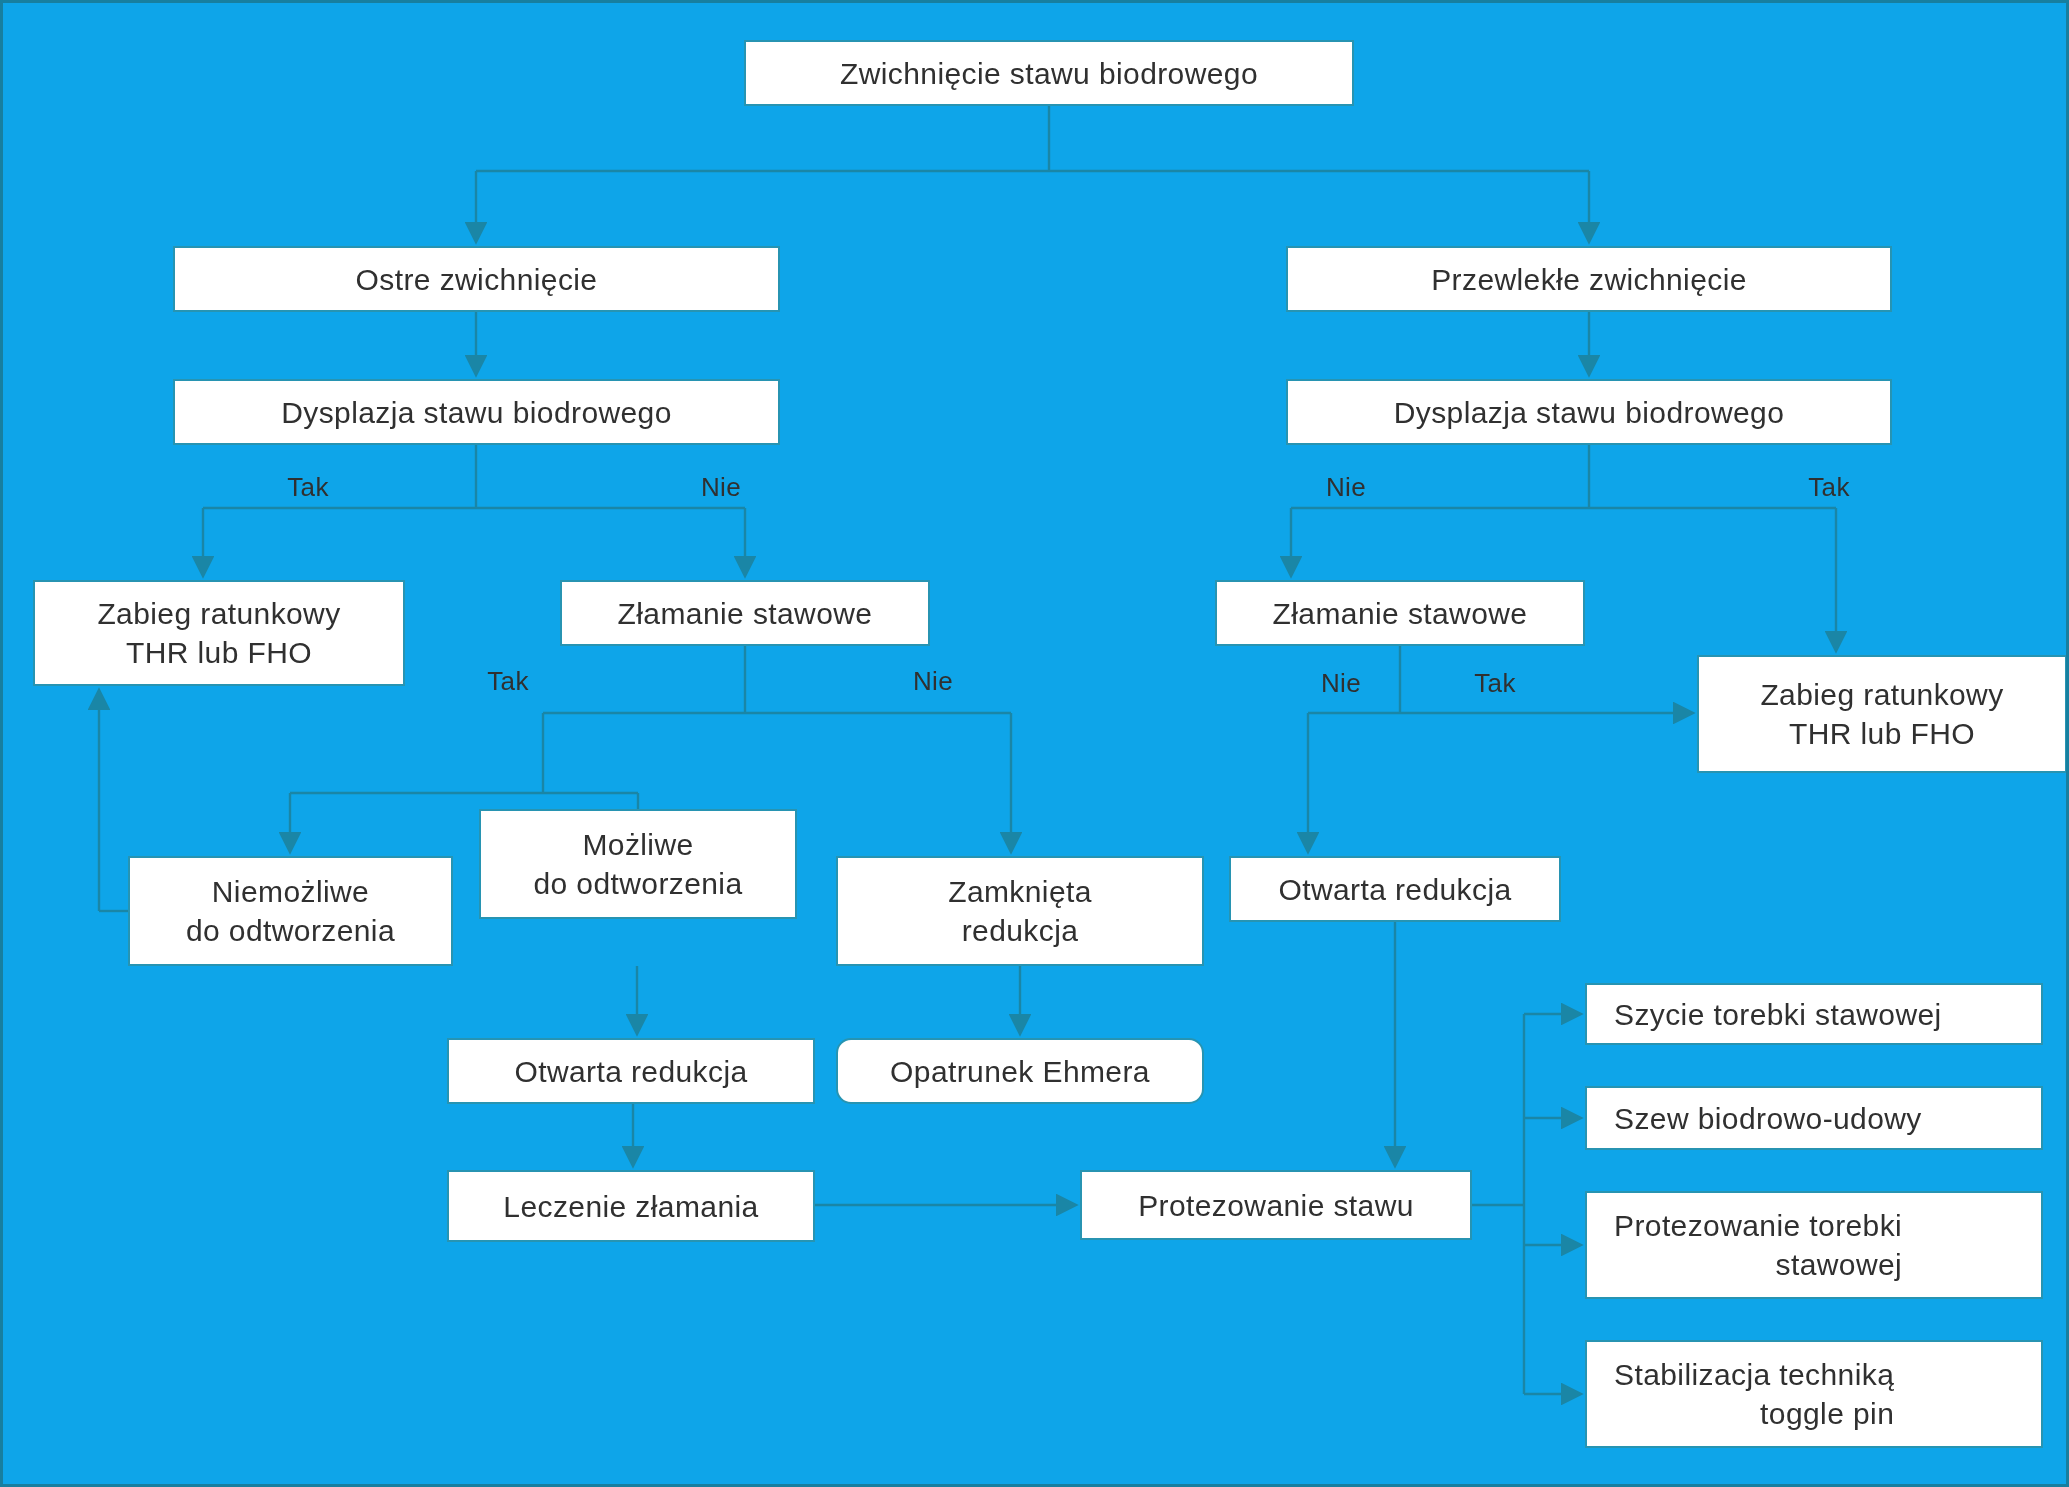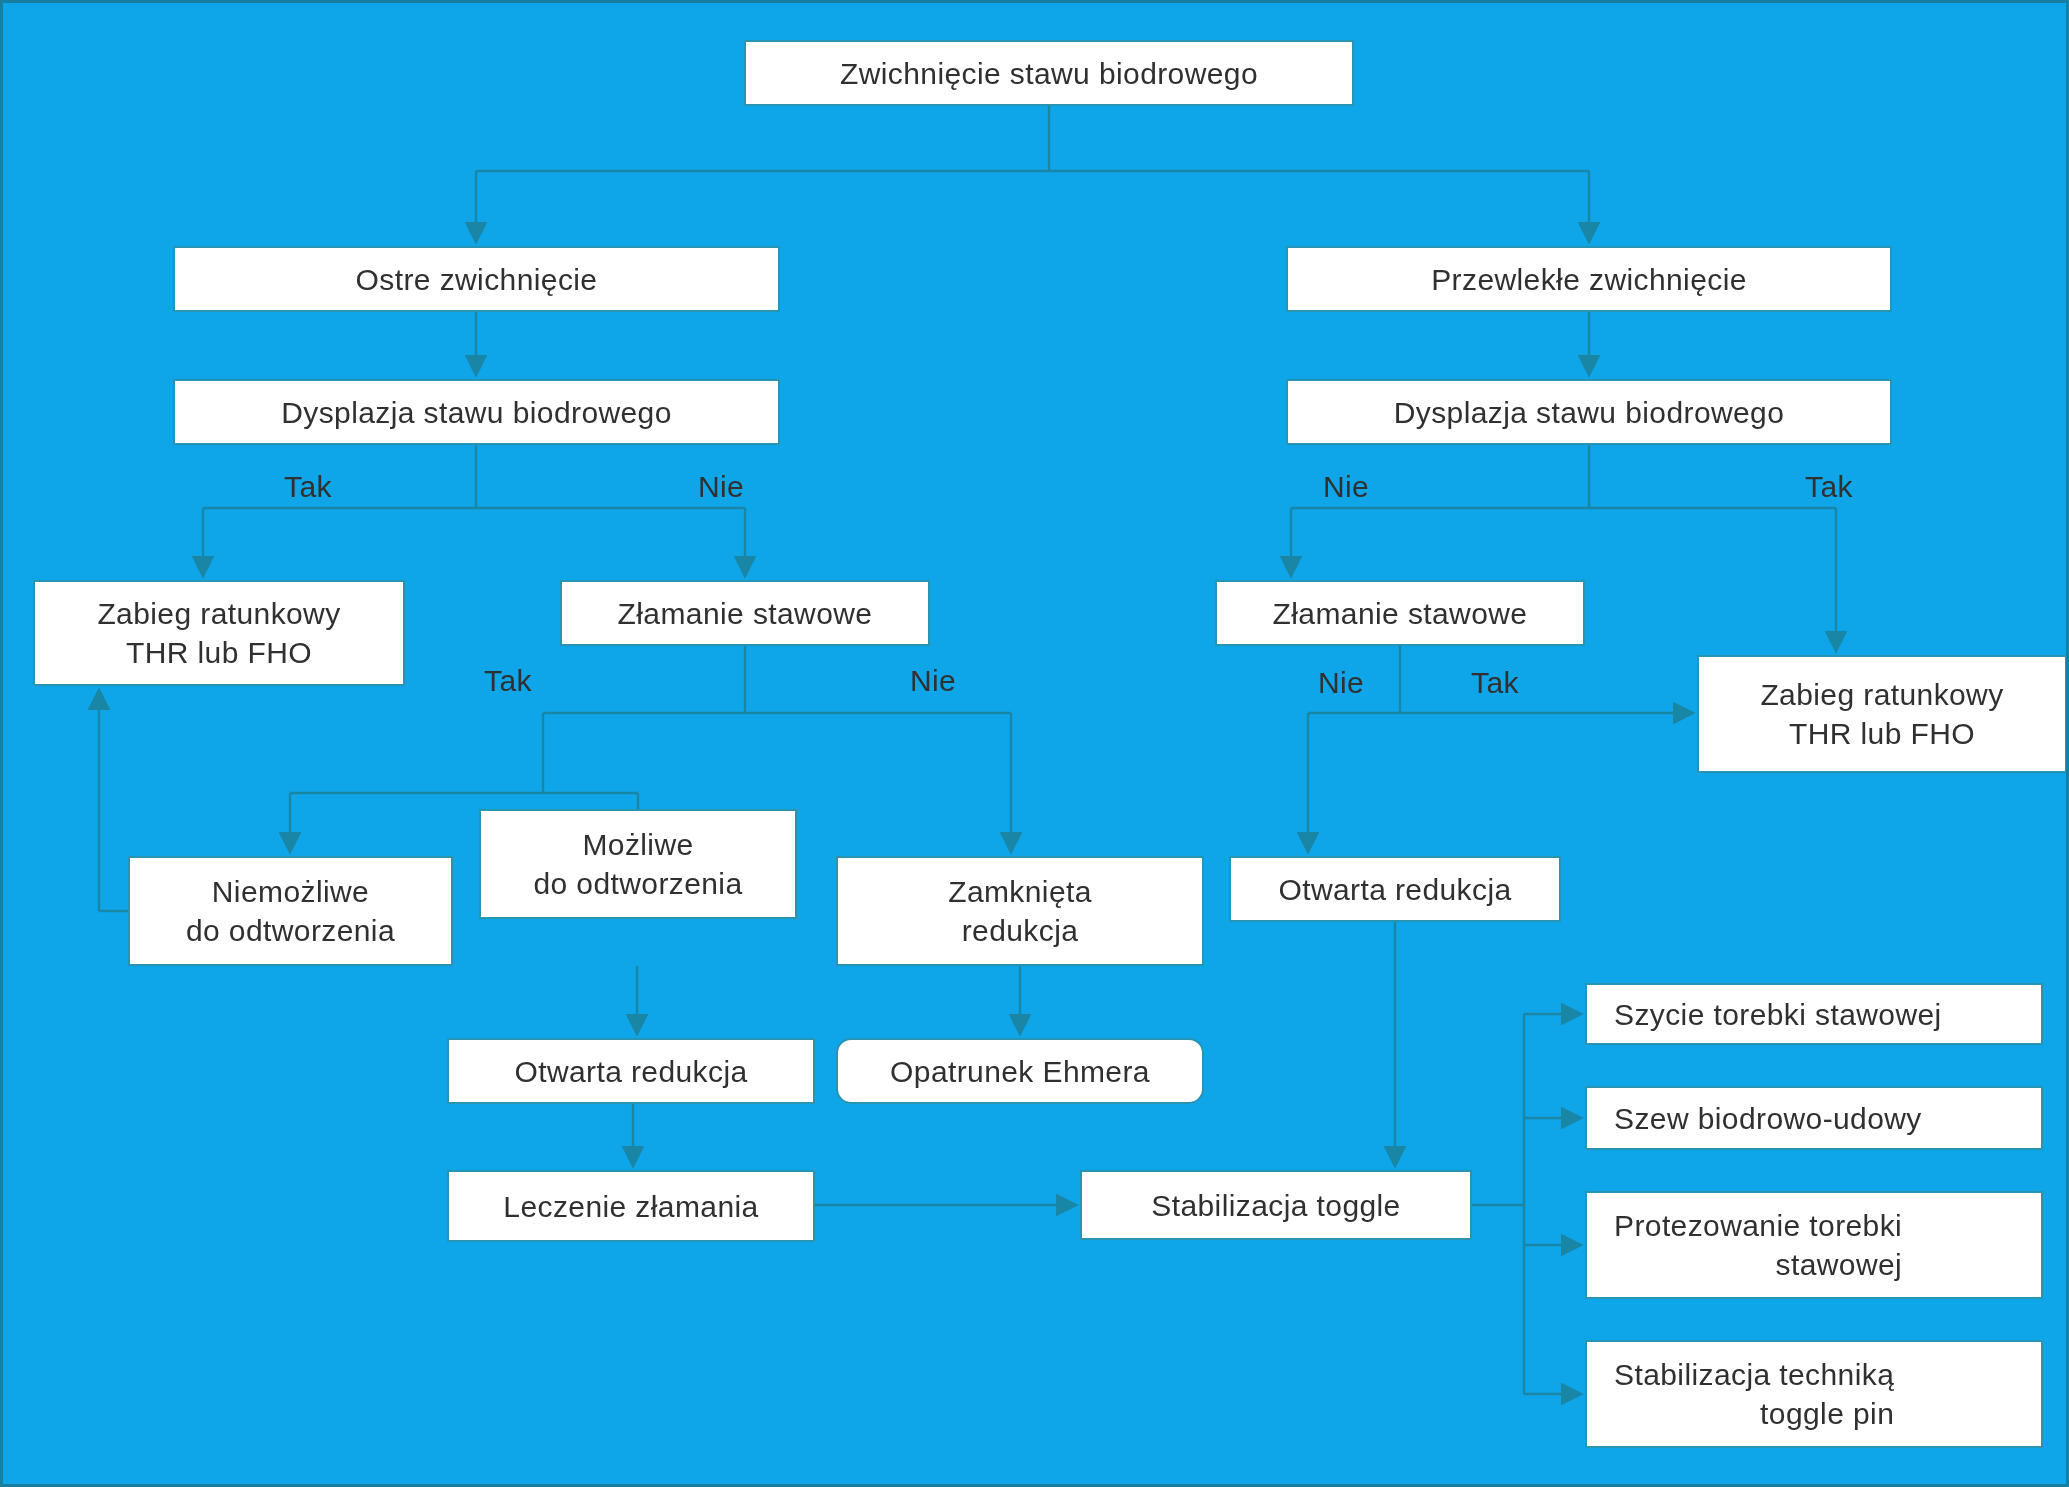--- a/index.html
+++ b/index.html
@@ -30,21 +30,21 @@
   }
   .node.left-align{
     justify-content:flex-start;
     text-align:right;
     padding-left:27px;
     padding-right:10px;
   }
   .edge-label{
     position:absolute;
     transform:translate(-50%,-50%);
-    font-size:30px;
+    font-size:26px;
     letter-spacing:0.4px;
     color:#303030;
     background:transparent;
     white-space:nowrap;
   }
 </style>
 </head>
 <body>
 
 <div class="stage">
@@ -129,21 +129,21 @@
 redukcja</div>
 
   <div class="node" style="left:1226px;top:853px;width:332px;height:66px;">Otwarta redukcja</div>
 
   <div class="node" style="left:444px;top:1035px;width:368px;height:66px;">Otwarta redukcja</div>
 
   <div class="node" style="left:833px;top:1035px;width:368px;height:66px;border-radius:15px;">Opatrunek Ehmera</div>
 
   <div class="node" style="left:444px;top:1167px;width:368px;height:72px;">Leczenie złamania</div>
 
-  <div class="node" style="left:1077px;top:1167px;width:392px;height:70px;">Stabilizacja toggle</div>
+  <div class="node" style="left:1077px;top:1167px;width:392px;height:70px;">Protezowanie stawu</div>
 
   <div class="node left-align" style="left:1582px;top:980px;width:458px;height:62px;">Szycie torebki stawowej</div>
 
   <div class="node left-align" style="left:1582px;top:1083px;width:458px;height:64px;">Szew biodrowo-udowy</div>
 
   <div class="node left-align" style="left:1582px;top:1188px;width:458px;height:108px;">Protezowanie torebki
 stawowej</div>
 
   <div class="node left-align" style="left:1582px;top:1337px;width:458px;height:108px;">Stabilizacja techniką
 toggle pin</div>

